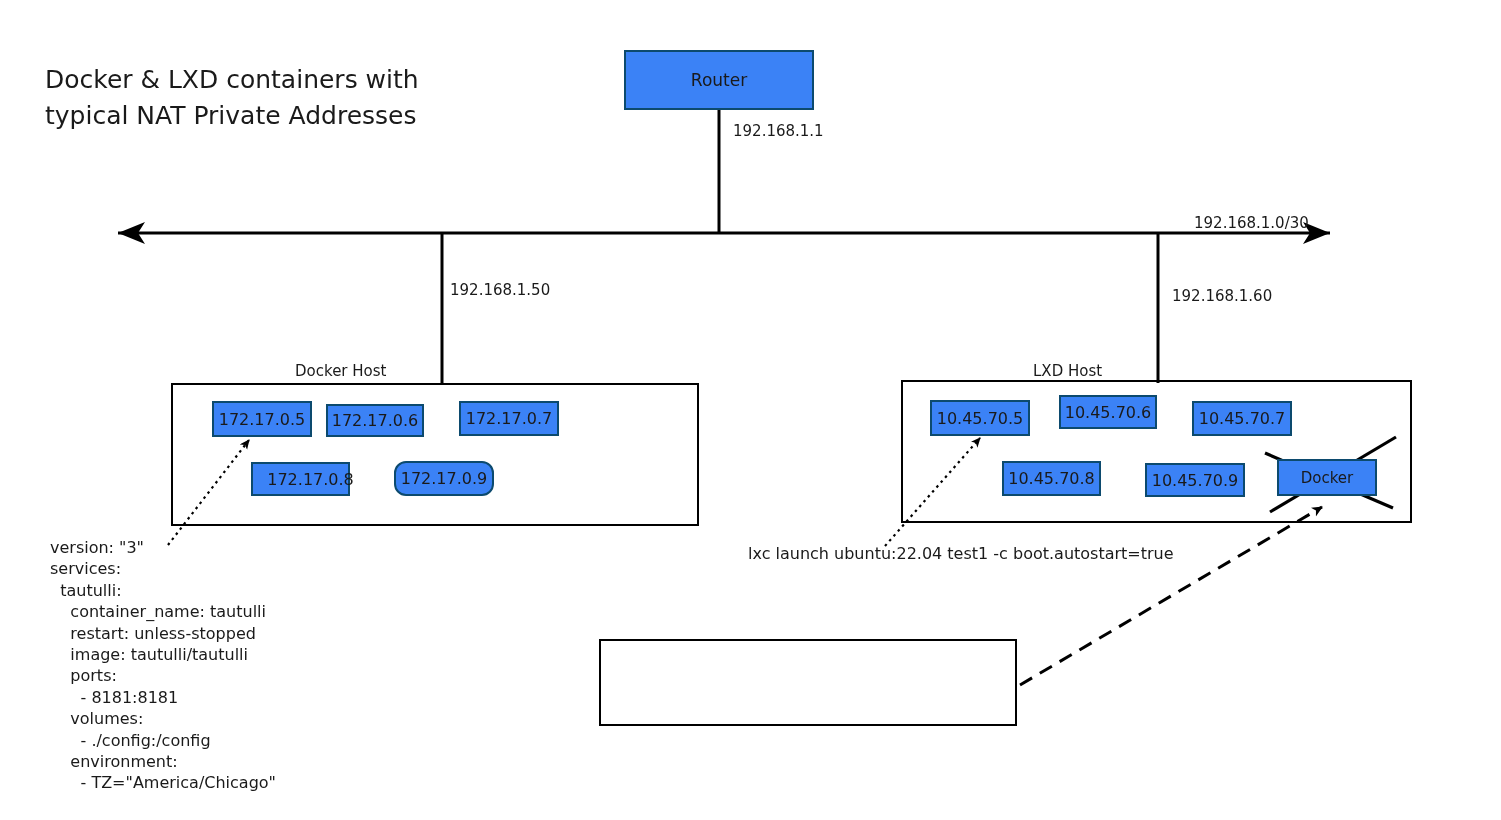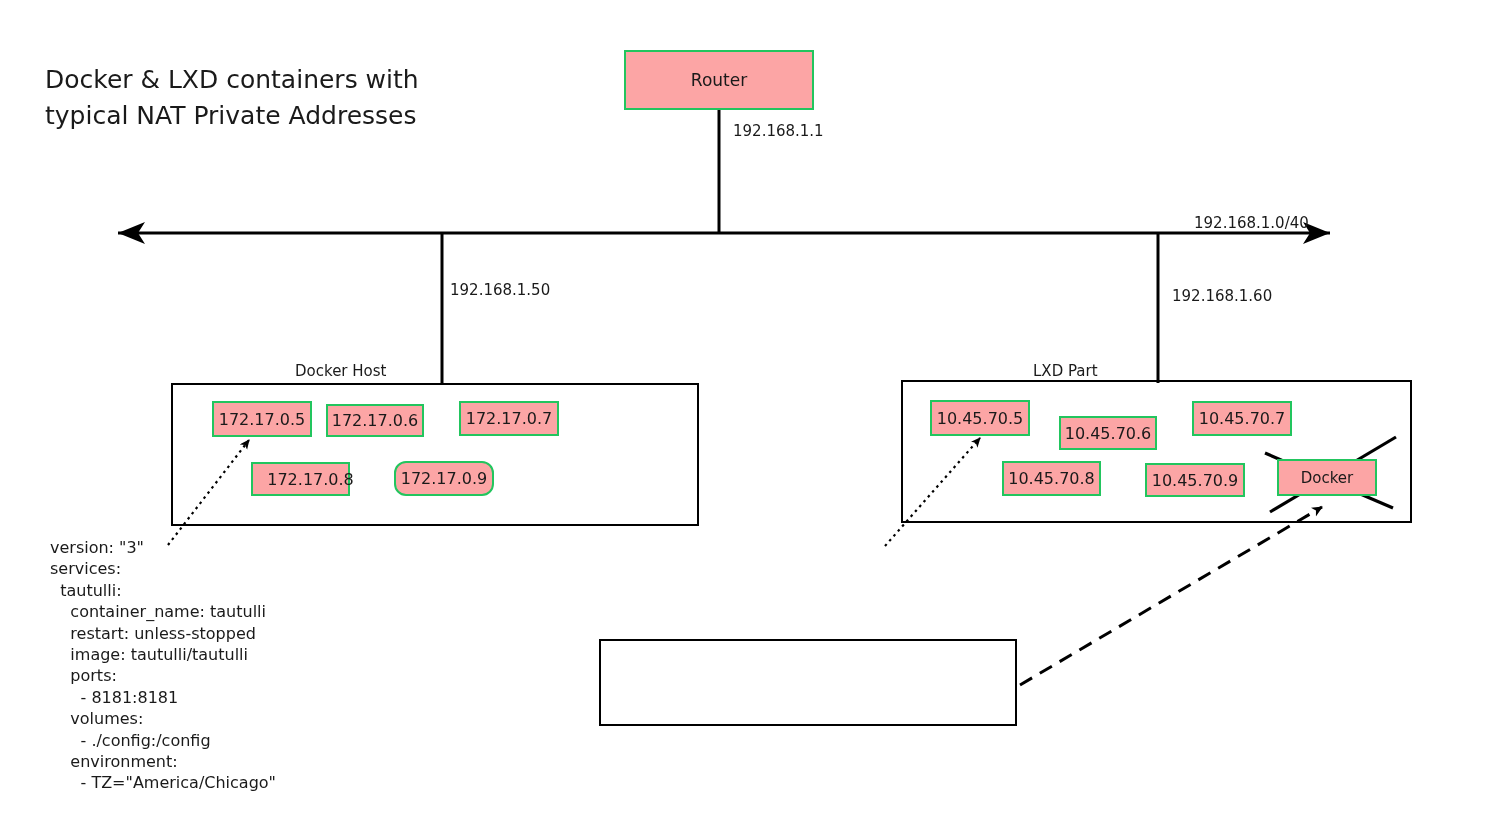--- a/index.html
+++ b/index.html
@@ -34,22 +34,22 @@
     width: 520px;
     font-size: 25px;
     line-height: 36px;
     color: #1a1a1a;
     white-space: pre-line;
   }
 
   
   .node {
     position: absolute;
-    border: 2px solid #22c55e;
-    background: #fca5a5;
+    border: 2px solid #0c4a6e;
+    background: #3b82f6;
     box-sizing: border-box;
     display: flex;
     align-items: center;
     justify-content: center;
     font-size: 16px;
     color: #1a1a1a;
   }
   .router-node {
     font-size: 17px;
   }
@@ -155,21 +155,21 @@
   </svg>
 
   <div class="abs" id="title">Docker &amp; LXD containers with
 typical NAT Private Addresses</div>
 
   <div class="node router-node" style="left:624px; top:50px; width:190px; height:60px;">
     <span>Router</span>
   </div>
   <div class="wire-label" style="left:733px; top:122px;">192.168.1.1</div>
 
-  <div class="wire-label" style="left:1194px; top:214px;">192.168.1.0/40</div>
+  <div class="wire-label" style="left:1194px; top:214px;">192.168.1.0/30</div>
   <div class="wire-label" style="left:450px; top:281px;">192.168.1.50</div>
   <div class="wire-label" style="left:1172px; top:287px;">192.168.1.60</div>
 
   <div class="host-label" style="left:295px; top:362px;">Docker Host</div>
   <div class="host-box" style="left:171px; top:383px; width:528px; height:143px;"></div>
 
   <div class="node ctr" style="left:212px; top:401px; width:100px; height:36px;">
     <span>172.17.0.5</span>
   </div>
   <div class="node ctr" style="left:326px; top:404px; width:98px; height:33px;text-align:right;">
@@ -178,27 +178,27 @@
   <div class="node ctr" style="left:459px; top:401px; width:100px; height:35px;">
     <span>172.17.0.7</span>
   </div>
   <div class="node ctr" style="left:251px; top:462px; width:99px; height:34px;padding-left:20px;">
     <span>172.17.0.8</span>
   </div>
   <div class="node ctr" style="left:394px; top:461px; width:100px; height:35px;border-radius:12px;">
     <span>172.17.0.9</span>
   </div>
 
-  <div class="host-label" style="left:1033px; top:362px;">LXD Part</div>
+  <div class="host-label" style="left:1033px; top:362px;">LXD Host</div>
   <div class="host-box" style="left:901px; top:380px; width:511px; height:143px;"></div>
 
   <div class="node ctr" style="left:930px; top:400px; width:100px; height:36px;">
     <span>10.45.70.5</span>
   </div>
-  <div class="node ctr" style="left:1059px; top:416px; width:98px; height:34px;">
+  <div class="node ctr" style="left:1059px; top:395px; width:98px; height:34px;">
     <span>10.45.70.6</span>
   </div>
   <div class="node ctr" style="left:1192px; top:401px; width:100px; height:35px;">
     <span>10.45.70.7</span>
   </div>
   <div class="node ctr" style="left:1002px; top:461px; width:99px; height:35px;">
     <span>10.45.70.8</span>
   </div>
   <div class="node ctr" style="left:1145px; top:463px; width:100px; height:34px;">
     <span>10.45.70.9</span>
@@ -214,16 +214,17 @@
     container_name: tautulli
     restart: unless-stopped
     image: tautulli/tautulli
     ports:
       - 8181:8181
     volumes:
       - ./config:/config
     environment:
       - TZ="America/Chicago"</div>
 
+  <div class="cmdline" style="left:748px; top:544px;">lxc launch ubuntu:22.04 test1 -c boot.autostart=true</div>
 
   <div id="note-box"></div>
 
 </div>
 
 </body></html>

